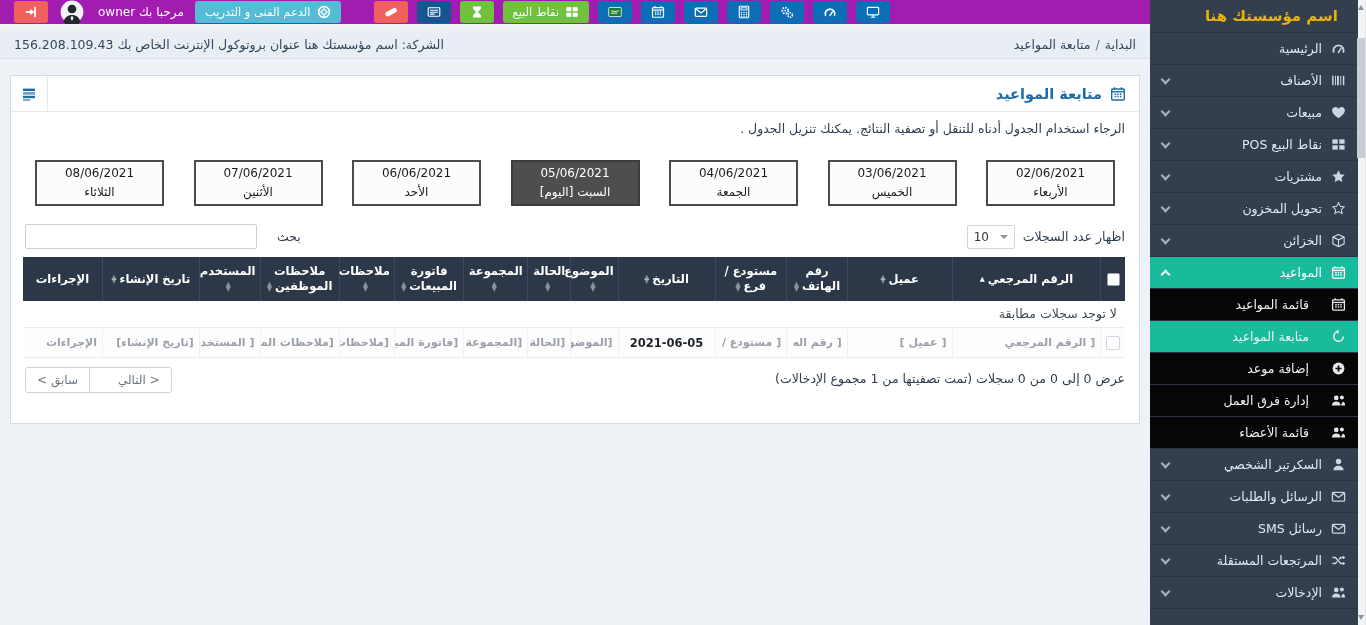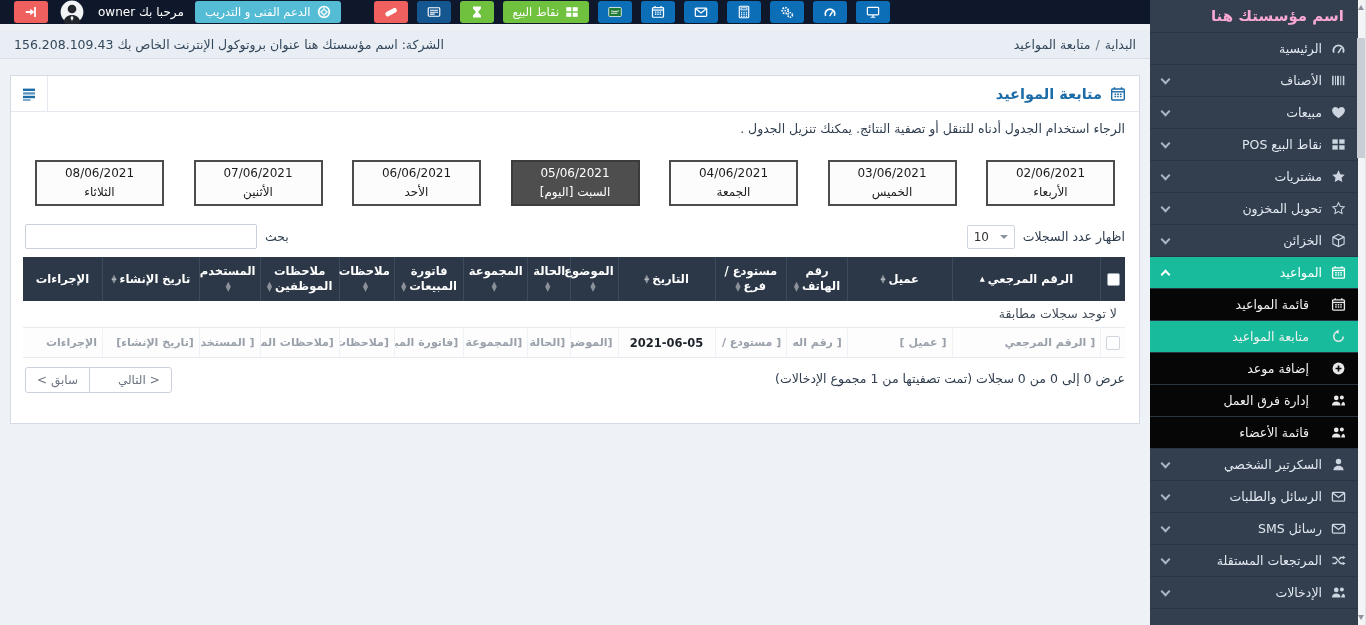--- a/index.html
+++ b/index.html
@@ -14,34 +14,34 @@
 
   
   .pagebar { position:absolute; top:0; right:0; width:8px; height:625px; background:#f3f4f6; border-right:1px solid #e2e4e8; z-index:20; }
   .pagebar .thumb { position:absolute; top:38px; right:0; width:8px; height:120px; background:#c9cdd5; }
   .pagebar .arr { position:absolute; right:1px; width:0; height:0; border-left:3px solid transparent; border-right:3px solid transparent; }
   .pagebar .arr.up { top:5px; border-bottom:5px solid #8d939e; }
   .pagebar .arr.dn { bottom:5px; border-top:5px solid #8d939e; }
 
   
   .sidebar { position:absolute; top:0; right:8px; width:208px; height:625px; background:#333e4f; z-index:10; overflow:hidden; }
-  .side-title { height:33px; line-height:33px; padding:0 14px; color:#f9a8d4; font-weight:bold; font-size:15px; border-bottom:1px solid #2a3442; white-space:nowrap; }
+  .side-title { height:33px; line-height:33px; padding:0 20px; color:#eab308; font-weight:bold; font-size:15px; border-bottom:1px solid #2a3442; white-space:nowrap; }
   .side-item { height:32px; display:flex; align-items:center; padding:0 12px 0 10px; border-bottom:1px solid #2a3442; color:#e2e8f0; font-size:12.5px; cursor:pointer; background:#333e4f; }
   .side-item .icon { width:15px; height:15px; margin-left:9px; color:#ccd5e0; }
   .side-item .lbl { flex:1; white-space:nowrap; overflow:hidden; }
   .chev { width:7px; height:7px; border-left:2px solid #a9b4c2; border-bottom:2px solid #a9b4c2; transform:rotate(-45deg); margin-left:2px; margin-top:-3px; flex:none; }
   .chev.up { transform:rotate(135deg); margin-top:3px; border-color:#fff; }
   .side-item.teal { background:#18bc9c; color:#fff; }
   .side-item.teal .icon { color:#fff; }
   .side-item.black { background:#060606; color:#f0f0f0;gap:13px; }
   .side-item.black .icon { color:#e8e8e8; }
   .side-item.black.teal { background:#18bc9c; }
 
   
-  .topbar { position:absolute; top:0; left:0; width:1150px; height:24px; background:#0f172a; direction:ltr; display:flex; align-items:center; gap:9px; padding:0 10px 0 14px; z-index:5; }
+  .topbar { position:absolute; top:0; left:0; width:1150px; height:24px; background:#a21caf; direction:ltr; display:flex; align-items:center; gap:9px; padding:0 10px 0 14px; z-index:5; }
   .tbtn { height:22px; min-width:34px; border:none; border-radius:3px; display:flex; align-items:center; justify-content:center; gap:6px; color:#fff; font-size:11.5px; cursor:pointer; font-family:"DejaVu Sans",sans-serif; padding:0; }
   .tbtn .icon { width:14px; height:14px; }
   .tbtn.lab { padding:0 10px; direction:rtl; }
   .red { background:#f0605e; } .blue { background:#0d6eb8; } .blue-dk { background:#14568f; }
   .green { background:#6fc13e; } .tealbtn { background:#54bcd4; }
   .avatar { width:30px; height:26px; display:flex; align-items:center; justify-content:center; }
   .avatar .icon { width:24px; height:24px; }
   .welcome { color:#fff; font-size:12px; direction:rtl; white-space:nowrap; margin:0 2px; }
 
   
@@ -60,21 +60,21 @@
   .panel-info { padding:9px 14px 8px; font-size:12.5px; color:#2f3d4e; }
 
   .dates { display:flex; justify-content:space-between; padding:16px 24px 12px; }
   .date-btn { width:129px; height:46px; border:2px solid #4c4c4c; background:#fcfcfc; display:flex; flex-direction:column; align-items:center; justify-content:center; font-size:12px; color:#1c1c1c; line-height:1.55; cursor:pointer; font-family:"DejaVu Sans",sans-serif; }
   .date-btn.active { background:#4e4e4e; color:#fff; border-color:#3c3c3c; }
 
   .controls { display:flex; justify-content:space-between; align-items:center; padding:6px 14px 8px; }
   .len-group { display:flex; align-items:center; gap:8px; font-size:12.5px; color:#2f3d4e; }
   .len-select { width:48px; height:24px; border:1px solid #cfd6de; border-radius:2px; background:#fff; display:flex; align-items:center; justify-content:space-between; padding:0 6px; cursor:pointer; font-size:12px; color:#333; }
   .len-select .caret { width:0; height:0; border-left:4px solid transparent; border-right:4px solid transparent; border-top:4px solid #8a94a0; }
-  .search-group { display:flex; align-items:center; gap:8px; font-size:12.5px; color:#2f3d4e; }
+  .search-group { display:flex; align-items:center; gap:20px; font-size:12.5px; color:#2f3d4e; }
   .search-input { width:232px; height:25px; border:1px solid #c9d0d9; border-radius:2px; background:#fff; padding:0 6px; font-family:"DejaVu Sans",sans-serif; font-size:12px; }
 
   table.dt { width:1102px; margin:0 14px; border-collapse:collapse; table-layout:fixed; }
   .dt thead th { background:#2c3848; color:#fff; font-size:11.5px; font-weight:bold; height:44px; border-left:1px solid #3d4a5d; vertical-align:middle; padding:2px 4px; text-align:center; line-height:1.3; cursor:pointer; }
   .dt thead th:last-child { border-left:none; }
   .sort { display:inline-flex; flex-direction:column; vertical-align:middle; line-height:.62; font-size:6.5px; color:rgba(255,255,255,.45); margin-right:3px; }
   .sort::before { content:"▲"; } .sort::after { content:"▼"; }
   .sort.asc { color:#fff; } .sort.asc::after { content:none; }
   .cbx { display:inline-block; width:13px; height:13px; background:#fff; border:1px solid #9aa4b1; border-radius:2px; vertical-align:middle; cursor:pointer; }
   .empty-cell { font-size:12.5px; color:#3f4a57; padding:5px 8px 6px; border-bottom:1px solid #e7ebf0; background:#fff; }

